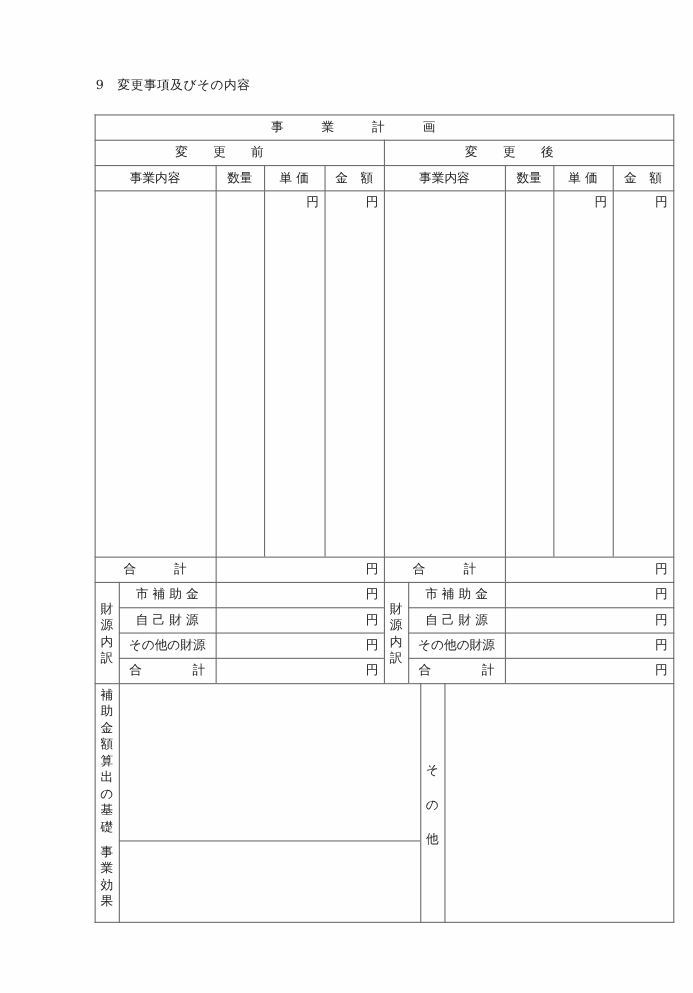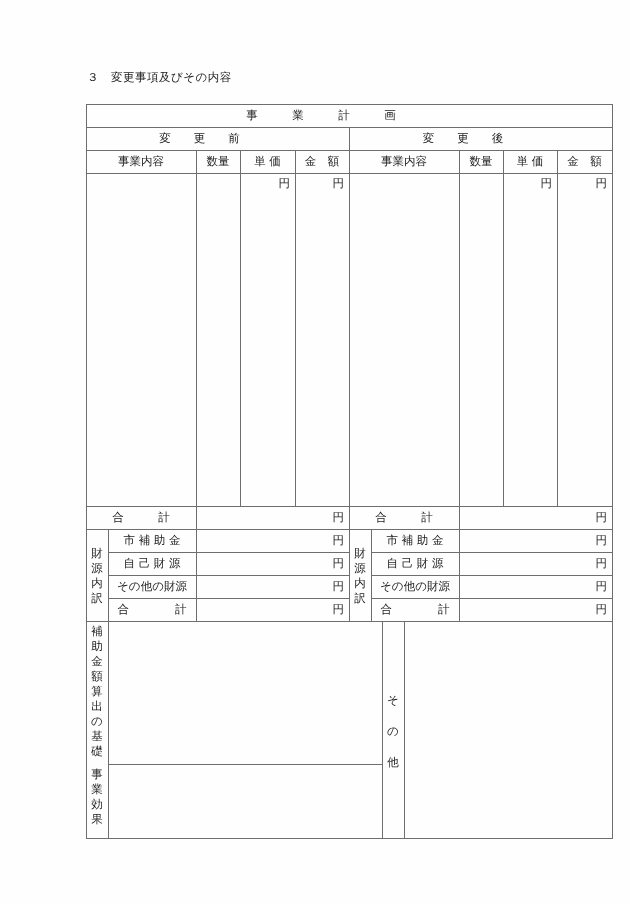--- a/index.html
+++ b/index.html
@@ -12,21 +12,21 @@
     .vl { position: absolute; background: #6e6e6e; width: 1px; }
     .cell { position: absolute; font-size: 11.5px; line-height: 23px; white-space: pre; text-align: center; }
     .yen { position: absolute; font-size: 11.5px; line-height: 23px; text-align: right; }
     .vtext { position: absolute; font-size: 11.5px; text-align: center; line-height: 15px; }
     .vtext span { display: block; }
     .field { position: absolute; }
   </style>
 </head>
 <body>
 
-<div class="heading">３　変更事項及びその内容</div>
+<div class="heading">9　変更事項及びその内容</div>
 
 <div>
 
   <div class="hl" style="left:86px;top:104px;width:527px"></div>
   <div class="hl" style="left:86px;top:127px;width:527px"></div>
   <div class="hl" style="left:86px;top:150px;width:527px"></div>
   <div class="hl" style="left:86px;top:173px;width:527px"></div>
   <div class="hl" style="left:86px;top:506px;width:527px"></div>
   <div class="hl" style="left:86px;top:529px;width:527px"></div>
   <div class="hl" style="left:108px;top:552px;width:241px"></div>

